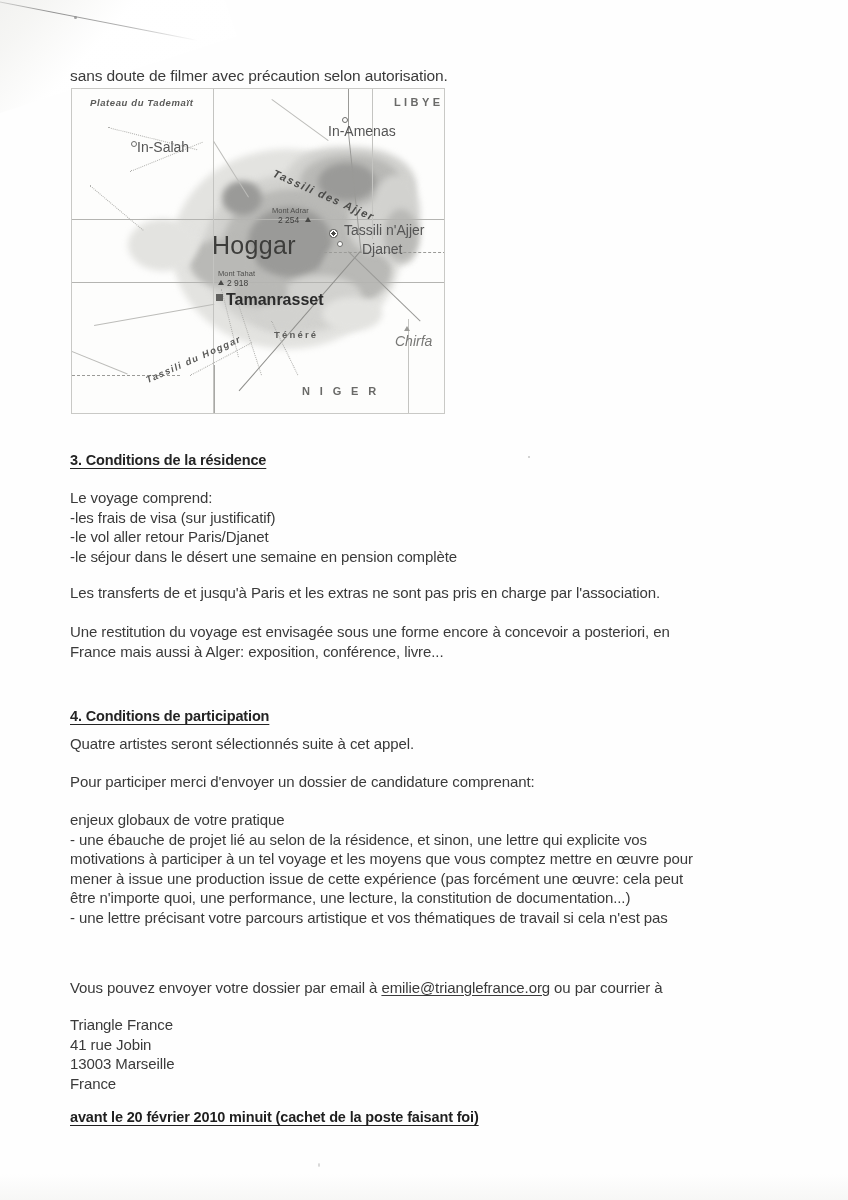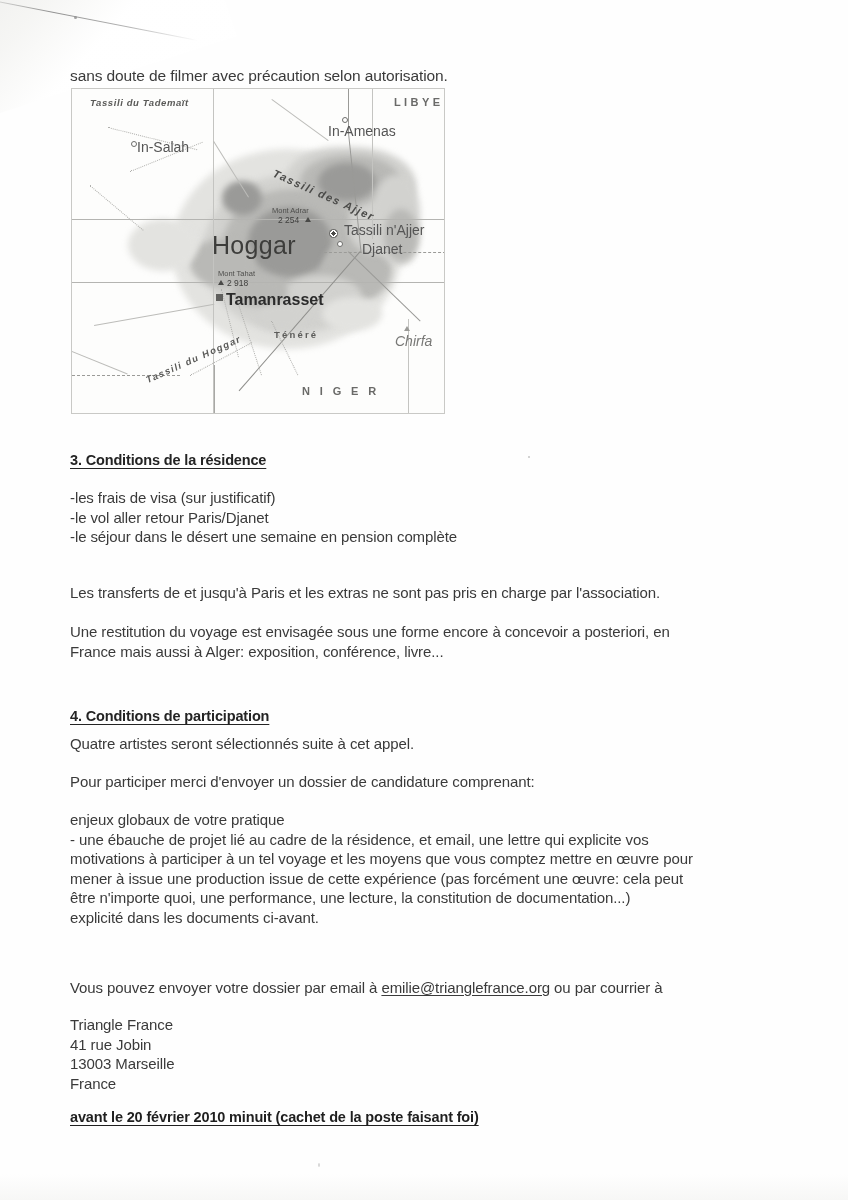--- a/index.html
+++ b/index.html
@@ -304,21 +304,21 @@
     <div class="wadi" style="left:200px; top:232px; width:60px; transform:rotate(64deg);"></div>
     <div class="road" style="left:22px; top:236px; width:122px; transform:rotate(-10deg);"></div>
     <div class="road" style="left:0; top:262px; width:60px; transform:rotate(22deg);"></div>
     <div class="road" style="left:142px; top:52px; width:66px; transform:rotate(58deg);"></div>
     <div class="road" style="left:200px; top:10px; width:70px; transform:rotate(36deg);"></div>
     <div class="wadi" style="left:118px; top:286px; width:70px; transform:rotate(-28deg);"></div>
 
     <div class="m-lab m-country" style="left:322px; top:7px;">LIBYE</div>
     <div class="m-lab m-country" style="left:230px; top:296px;">N I G E R</div>
 
-    <div class="m-lab m-region-italic" style="left:18px; top:8px;">Tassili du Tademaït</div>
+    <div class="m-lab m-region-italic" style="left:18px; top:8px;">Plateau du Tademaït</div>
     <div class="m-lab rot-tassili-ajjer" style="left:204px; top:78px;">Tassili des Ajjer</div>
     <div class="m-lab rot-tassili-hoggar" style="left:72px; top:286px;">Tassili du Hoggar</div>
     <div class="m-lab m-tenere" style="left:202px; top:240px;">Ténéré</div>
 
     <div class="m-lab m-hoggar" style="left:140px; top:142px;">Hoggar</div>
 
     <div class="city-dot" style="left:59px; top:52px;"></div>
     <div class="m-lab m-city" style="left:65px; top:50px;">In-Salah</div>
 
     <div class="city-dot" style="left:270px; top:28px;"></div>
@@ -344,20 +344,21 @@
     <div class="peak-tri" style="left:146px; top:191px;"></div>
     <div class="m-lab m-peak-val" style="left:155px; top:189px;">2 918</div>
 
   </div>
 </div>
 
 <div class="page">
   <div class="blk heading" style="top:452px;">3. Conditions de la résidence</div>
 
   <div class="blk para" style="top:488px;">
+    <span class="ln">Le voyage comprend:</span>
     <span class="ln">-les frais de visa (sur justificatif)</span>
     <span class="ln">-le vol aller retour Paris/Djanet</span>
     <span class="ln">-le séjour dans le désert une semaine en pension complète</span>
   </div>
 
   <div class="blk para" style="top:583px;">
     <span class="ln">Les transferts de et jusqu'à Paris et les extras ne sont pas pris en charge par l'association.</span>
   </div>
 
   <div class="blk para" style="top:622px;">
@@ -372,25 +373,25 @@
   <div class="blk para" style="top:734px;">
     <span class="ln">Quatre artistes seront sélectionnés suite à cet appel.</span>
   </div>
 
   <div class="blk para" style="top:772px;">
     <span class="ln">Pour participer merci d'envoyer un dossier de candidature comprenant:</span>
   </div>
 
   <div class="blk para" style="top:810px;">
     <span class="ln">enjeux globaux de votre pratique</span>
-    <span class="ln">- une ébauche de projet lié au cadre de la résidence, et email, une lettre qui explicite vos</span>
+    <span class="ln">- une ébauche de projet lié au selon de la résidence, et sinon, une lettre qui explicite vos</span>
     <span class="ln">motivations à participer à un tel voyage et les moyens que vous comptez mettre en œuvre pour</span>
     <span class="ln">mener à issue une production issue de cette expérience (pas forcément une œuvre: cela peut</span>
     <span class="ln">être n'importe quoi, une performance, une lecture, la constitution de documentation...)</span>
-    <span class="ln">explicité dans les documents ci-avant.</span>
+    <span class="ln">- une lettre précisant votre parcours artistique et vos thématiques de travail si cela n'est pas</span>
   </div>
 </div>
 
 <div class="page">
   <div class="blk para" style="top:978px;">
     <span class="ln"><span>Vous pouvez envoyer votre dossier par email à </span><a class="email-link" href="#">emilie@trianglefrance.org</a><span> ou par courrier à</span></span>
   </div>
 
   <div class="blk para" style="top:1015px;">
     <span class="ln">Triangle France</span>

